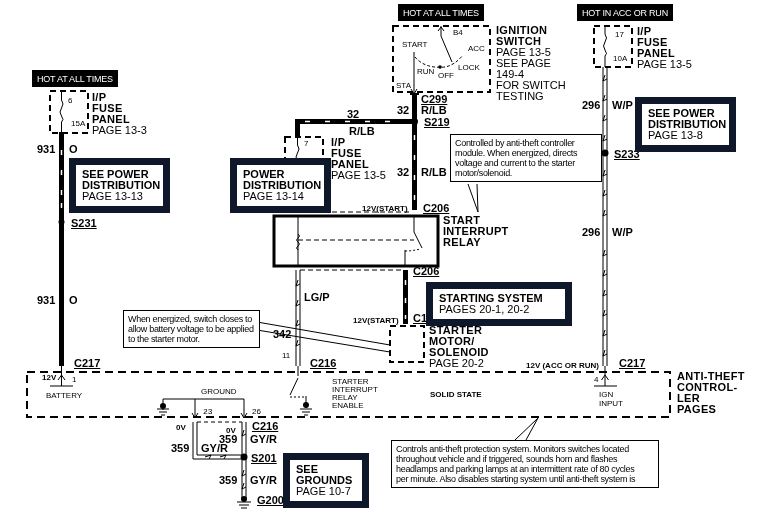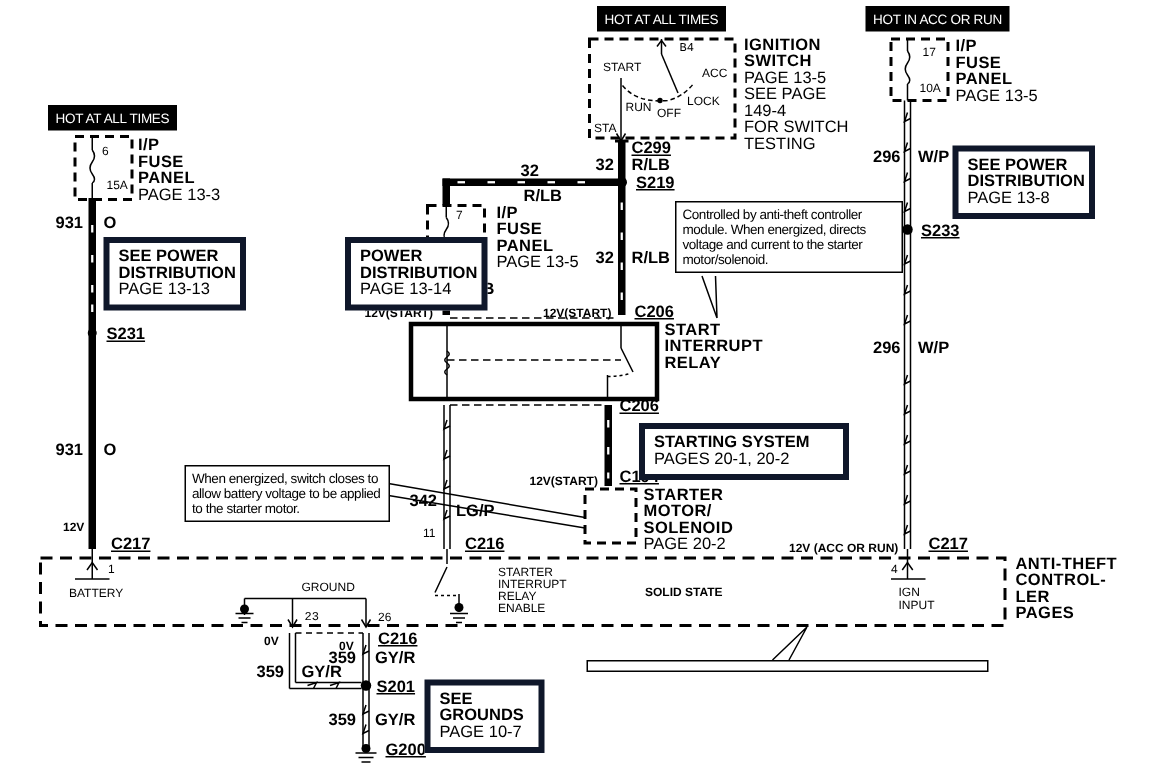--- a/index.html
+++ b/index.html
@@ -3,21 +3,21 @@
 <meta charset="utf-8">
 <style>
   html, body { margin: 0; padding: 0; background: #ffffff; }
   body { width: 768px; height: 510px; position: relative; overflow: hidden;
          font-family: "Liberation Sans", sans-serif; color: #000; }
   svg { position: absolute; left: 0; top: 0; }
   .t { position: absolute; white-space: nowrap; line-height: 1; }
   .hot { position: absolute; background: #000; color: #fff; font-size: 9px; padding: 4px 5px 3px 5px; letter-spacing: -0.2px; }
   .comp { position: absolute; font-size: 11px; line-height: 11px; }
   .comp .nm { font-weight: bold; letter-spacing: 0.3px; }
-  .box { position: absolute; border: 4px solid #0f172a; background: #fff; font-size: 11px; line-height: 11px; padding: 4px 6px; }
+  .box { position: absolute; border: 7px solid #0f172a; background: #fff; font-size: 11px; line-height: 11px; padding: 4px 6px; }
   .box .nm { font-weight: bold; }
   .note { position: absolute; border: 1px solid #000; background: #fff; font-size: 9px; line-height: 10px; padding: 3px 4px; letter-spacing: -0.3px; }
   .wire { font-size: 11px; font-weight: bold; }
   .conn { font-size: 11px; font-weight: bold; text-decoration: underline; }
   .sm { font-size: 8px; }
   .smb { font-size: 8px; font-weight: bold; }
 </style>
 </head>
 <body>
 
@@ -207,21 +207,21 @@
 
 <div class="t sm" style="left:615px; top:31px;">17</div>
 <div class="t sm" style="left:613px; top:55px;">10A</div>
 <div class="comp" style="left:637px; top:26px;">
   <div class="nm">I/P</div>
   <div class="nm">FUSE</div>
   <div class="nm">PANEL</div>
   <div>PAGE 13-5</div>
 </div>
 
-<div class="t sm" style="left:453px; top:29px;font-family:Liberation Mono, monospace;">B4</div>
+<div class="t sm" style="left:453px; top:29px;">B4</div>
 <div class="t sm" style="left:402px; top:41px;">START</div>
 <div class="t sm" style="left:468px; top:45px;">ACC</div>
 <div class="t sm" style="left:417px; top:68px;">RUN</div>
 <div class="t sm" style="left:438px; top:72px;">OFF</div>
 <div class="t sm" style="left:458px; top:64px;">LOCK</div>
 <div class="t sm" style="left:396px; top:82px;">STA</div>
 <div class="comp" style="left:496px; top:25px;">
   <div class="nm">IGNITION</div>
   <div class="nm">SWITCH</div>
   <div>PAGE 13-5</div>
@@ -239,21 +239,21 @@
 <div class="t wire" style="left:397px; top:105px;">32</div>
 <div class="t wire" style="left:421px; top:105px;">R/LB</div>
 <div class="t wire" style="left:347px; top:109px;">32</div>
 <div class="t wire" style="left:349px; top:126px;">R/LB</div>
 <div class="t wire" style="left:397px; top:167px;">32</div>
 <div class="t wire" style="left:421px; top:167px;">R/LB</div>
 <div class="t wire" style="left:280px; top:188px;">32</div>
 <div class="t wire" style="left:304px; top:188px;">R/LB</div>
 
 <div class="t wire" style="left:273px; top:292px;margin-top:37px;">342</div>
-<div class="t wire" style="left:304px; top:292px;margin-top:44px;">LG/P</div>
+<div class="t wire" style="left:304px; top:292px;">LG/P</div>
 
 <div class="t wire" style="left:582px; top:100px;">296</div>
 <div class="t wire" style="left:612px; top:100px;">W/P</div>
 <div class="t wire" style="left:582px; top:227px;">296</div>
 <div class="t wire" style="left:612px; top:227px;">W/P</div>
 
 <div class="t wire" style="left:171px; top:443px;">359</div>
 <div class="t wire" style="left:201px; top:443px;">GY/R</div>
 <div class="t wire" style="left:219px; top:434px;">359</div>
 <div class="t wire" style="left:250px; top:434px;">GY/R</div>
@@ -270,21 +270,21 @@
 <div class="t conn" style="left:71px; top:218px;">S231</div>
 <div class="t conn" style="left:614px; top:149px;">S233</div>
 <div class="t conn" style="left:251px; top:453px;">S201</div>
 <div class="t conn" style="left:257px; top:495px;">G200</div>
 <div class="t conn" style="left:74px; top:358px;">C217</div>
 <div class="t conn" style="left:619px; top:358px;">C217</div>
 
 <div class="t smb" style="left:243px; top:205px;">12V(START)</div>
 <div class="t smb" style="left:362px; top:205px;">12V(START)</div>
 <div class="t smb" style="left:353px; top:317px;">12V(START)</div>
-<div class="t smb" style="left:42px; top:348px;">12V</div>
+<div class="t smb" style="left:42px; top:374px;">12V</div>
 <div class="t smb" style="left:526px; top:362px;">12V (ACC OR RUN)</div>
 <div class="t smb" style="left:176px; top:424px;">0V</div>
 <div class="t smb" style="left:226px; top:427px;">0V</div>
 
 <div class="box" style="left:69px; top:158px; width:75px;">
   <div class="nm">SEE  POWER</div>
   <div class="nm">DISTRIBUTION</div>
   <div>PAGE 13-13</div>
 </div>
 <div class="box" style="left:182px; top:158px; width:75px;margin-left:48px;">
@@ -349,13 +349,17 @@
   <div>module. When energized, directs</div>
   <div>voltage and current to the starter</div>
   <div>motor/solenoid.</div>
 </div>
 <div class="note" style="left:123px; top:310px; width:127px;">
   <div>When energized, switch closes to</div>
   <div>allow battery voltage to be applied</div>
   <div>to the starter motor.</div>
 </div>
 <div class="note" style="left:391px; top:440px; width:258px;">
+  <div>Controls anti-theft protection system. Monitors switches located</div>
+  <div>throughout vehicle and if triggered, sounds horn and flashes</div>
+  <div>headlamps and parking lamps at an intermittent rate of 80 cycles</div>
+  <div>per minute.  Also disables starting system until anti-theft system is</div>
 </div>
 
 </body></html>

